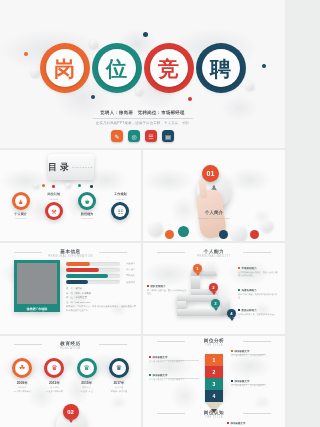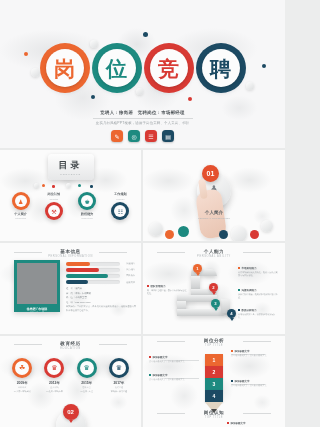--- a/index.html
+++ b/index.html
@@ -54,21 +54,21 @@
   .shead .t { font-size:4.6px; color:#53595d; font-weight:bold; letter-spacing:.5px; }
   .shead .s { font-size:2.6px; color:#b3b8bb; letter-spacing:.6px; margin-top:1px; }
   .shead .rule { position:absolute; top:3px; width:28px; height:1px; background:#d8dadb; }
   .shead .rule.l { left:14px; } .shead .rule.r { right:14px; }
 
   
   #s2 { left:0; top:150px; width:141px; height:91px; }
   .toc-badge { position:absolute; left:50%; top:4px; transform:translateX(-50%);
     width:46px; height:26px; border-radius:4px;
     background:linear-gradient(180deg,#fdfdfd,#e6e7e8);
-    box-shadow:0 2px 5px rgba(0,0,0,.18); display:flex; flex-direction:column;
+    box-shadow:0 2px 5px rgba(0,0,0,.18); display:flex; flex-direction:row;
     align-items:center; justify-content:center; }
   .toc-badge .zh { font-size:9px; font-weight:bold; color:#3e4447; letter-spacing:3px; }
   .toc-badge .en { font-size:2.4px; color:#a9aeb1; letter-spacing:1px; margin-top:1px; }
   .toc-dots { position:absolute; left:0; right:0; top:33px; height:5px; }
   .toc-items { position:absolute; left:4px; right:4px; top:42px;
     display:flex; justify-content:space-around; align-items:flex-start; }
   .toc-it { width:31px; text-align:center; position:relative; }
   .toc-ring { width:18px; height:18px; border-radius:50%; margin:0 auto;
     display:flex; align-items:center; justify-content:center;
     box-shadow:0 2px 4px rgba(0,0,0,.18); }

